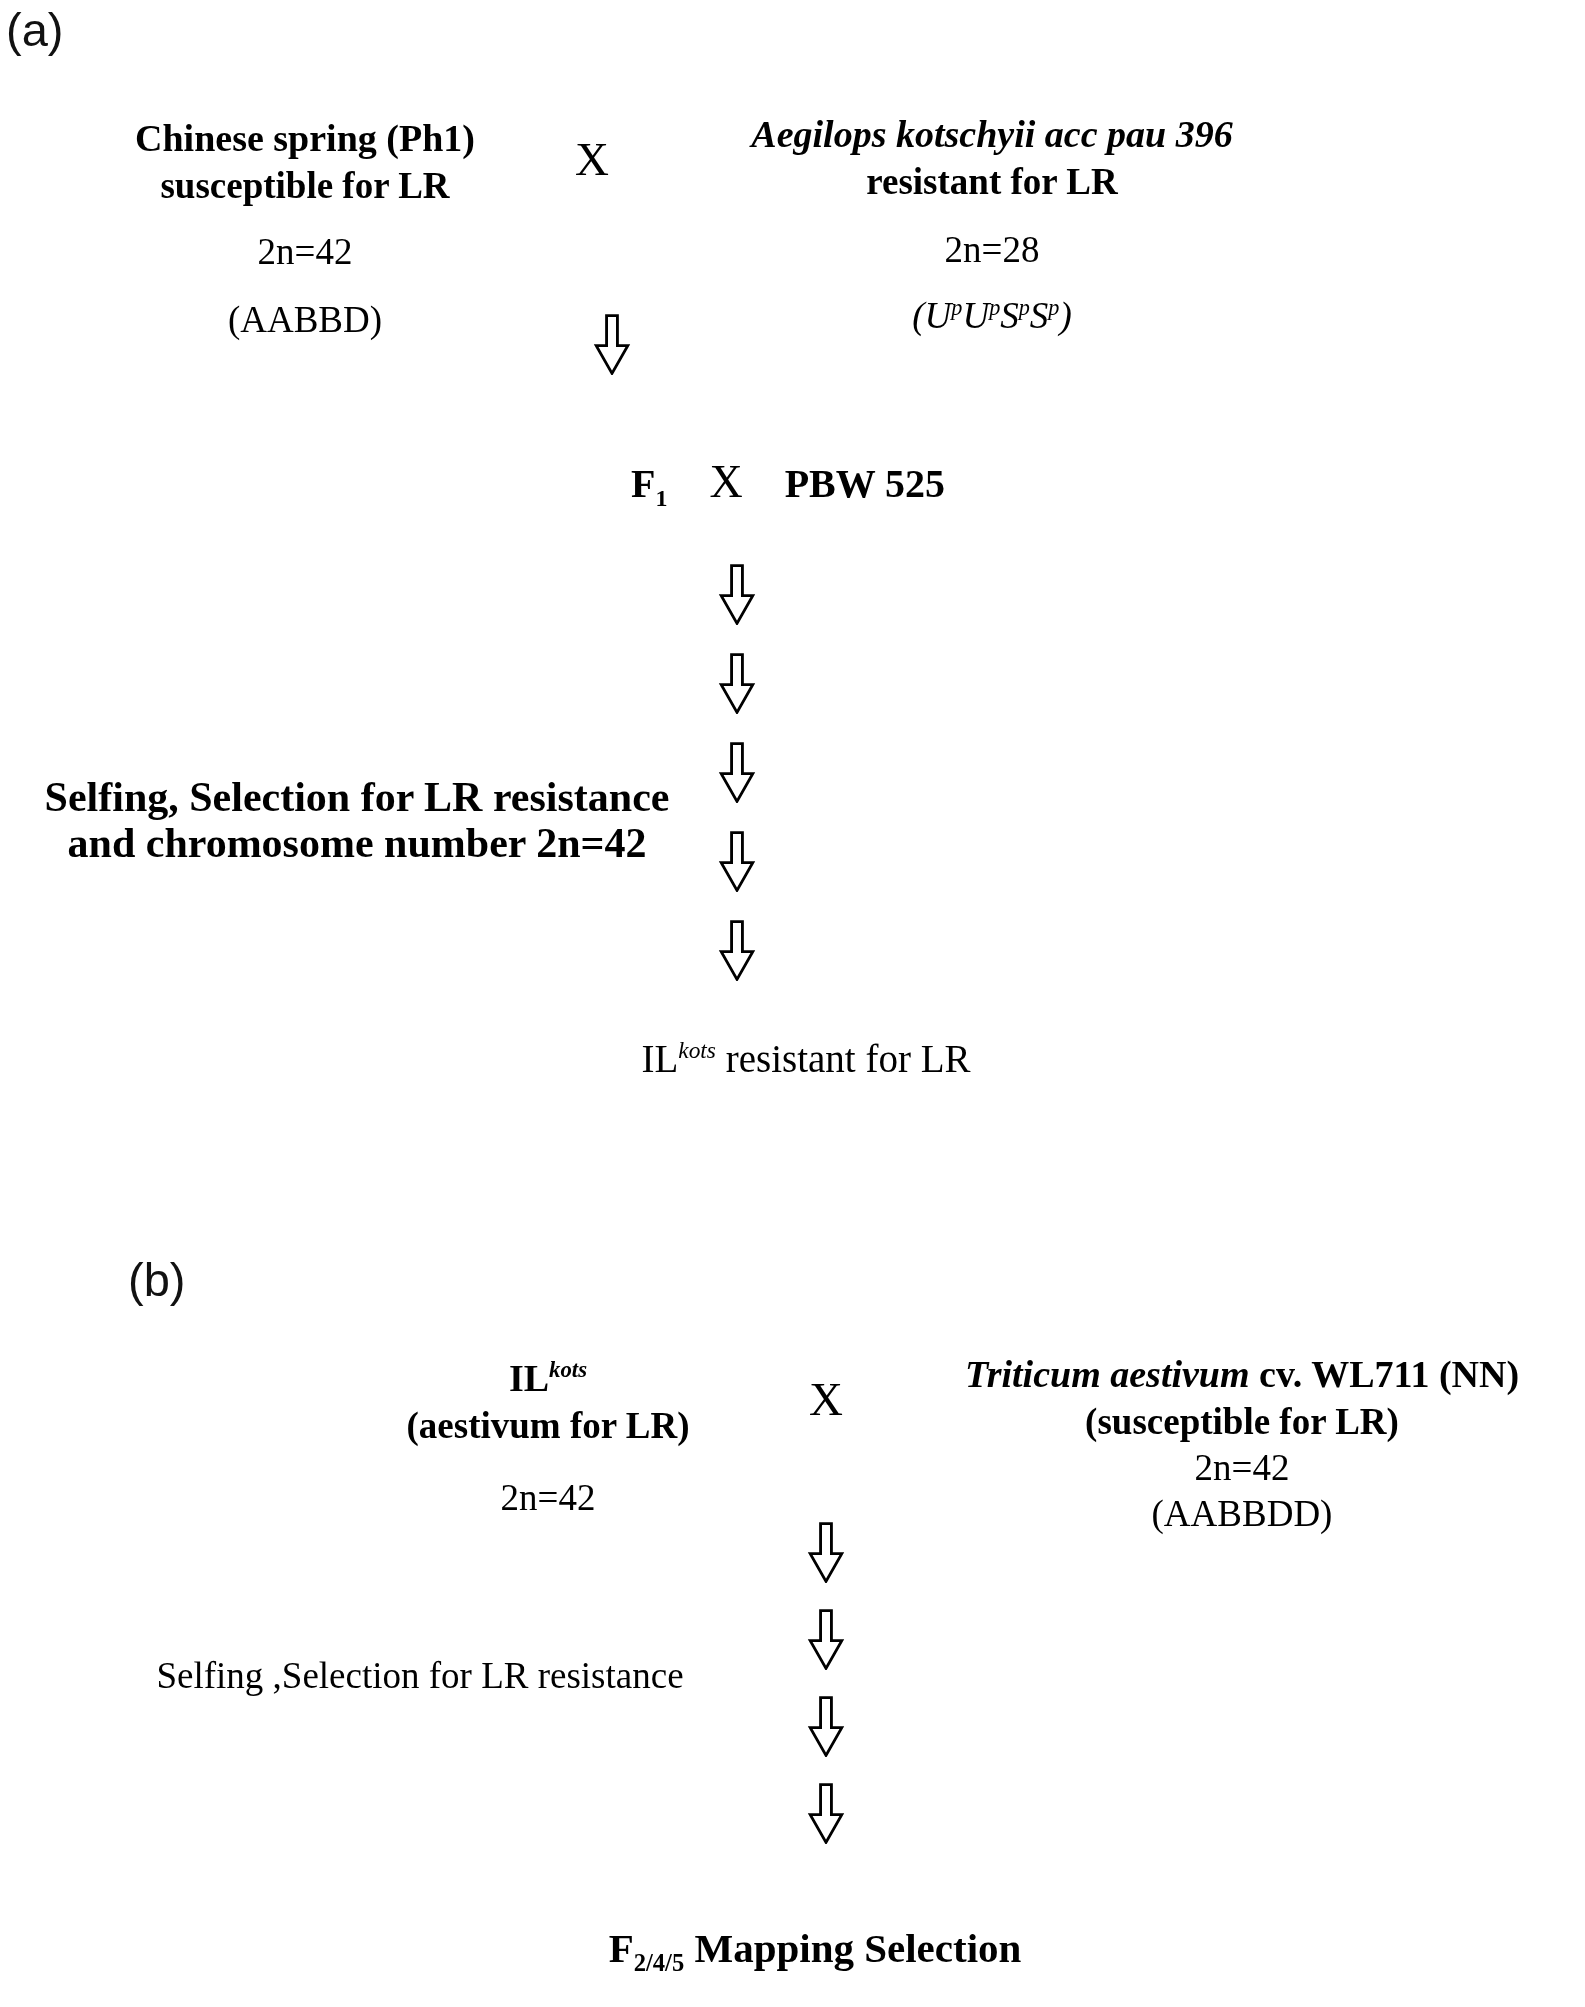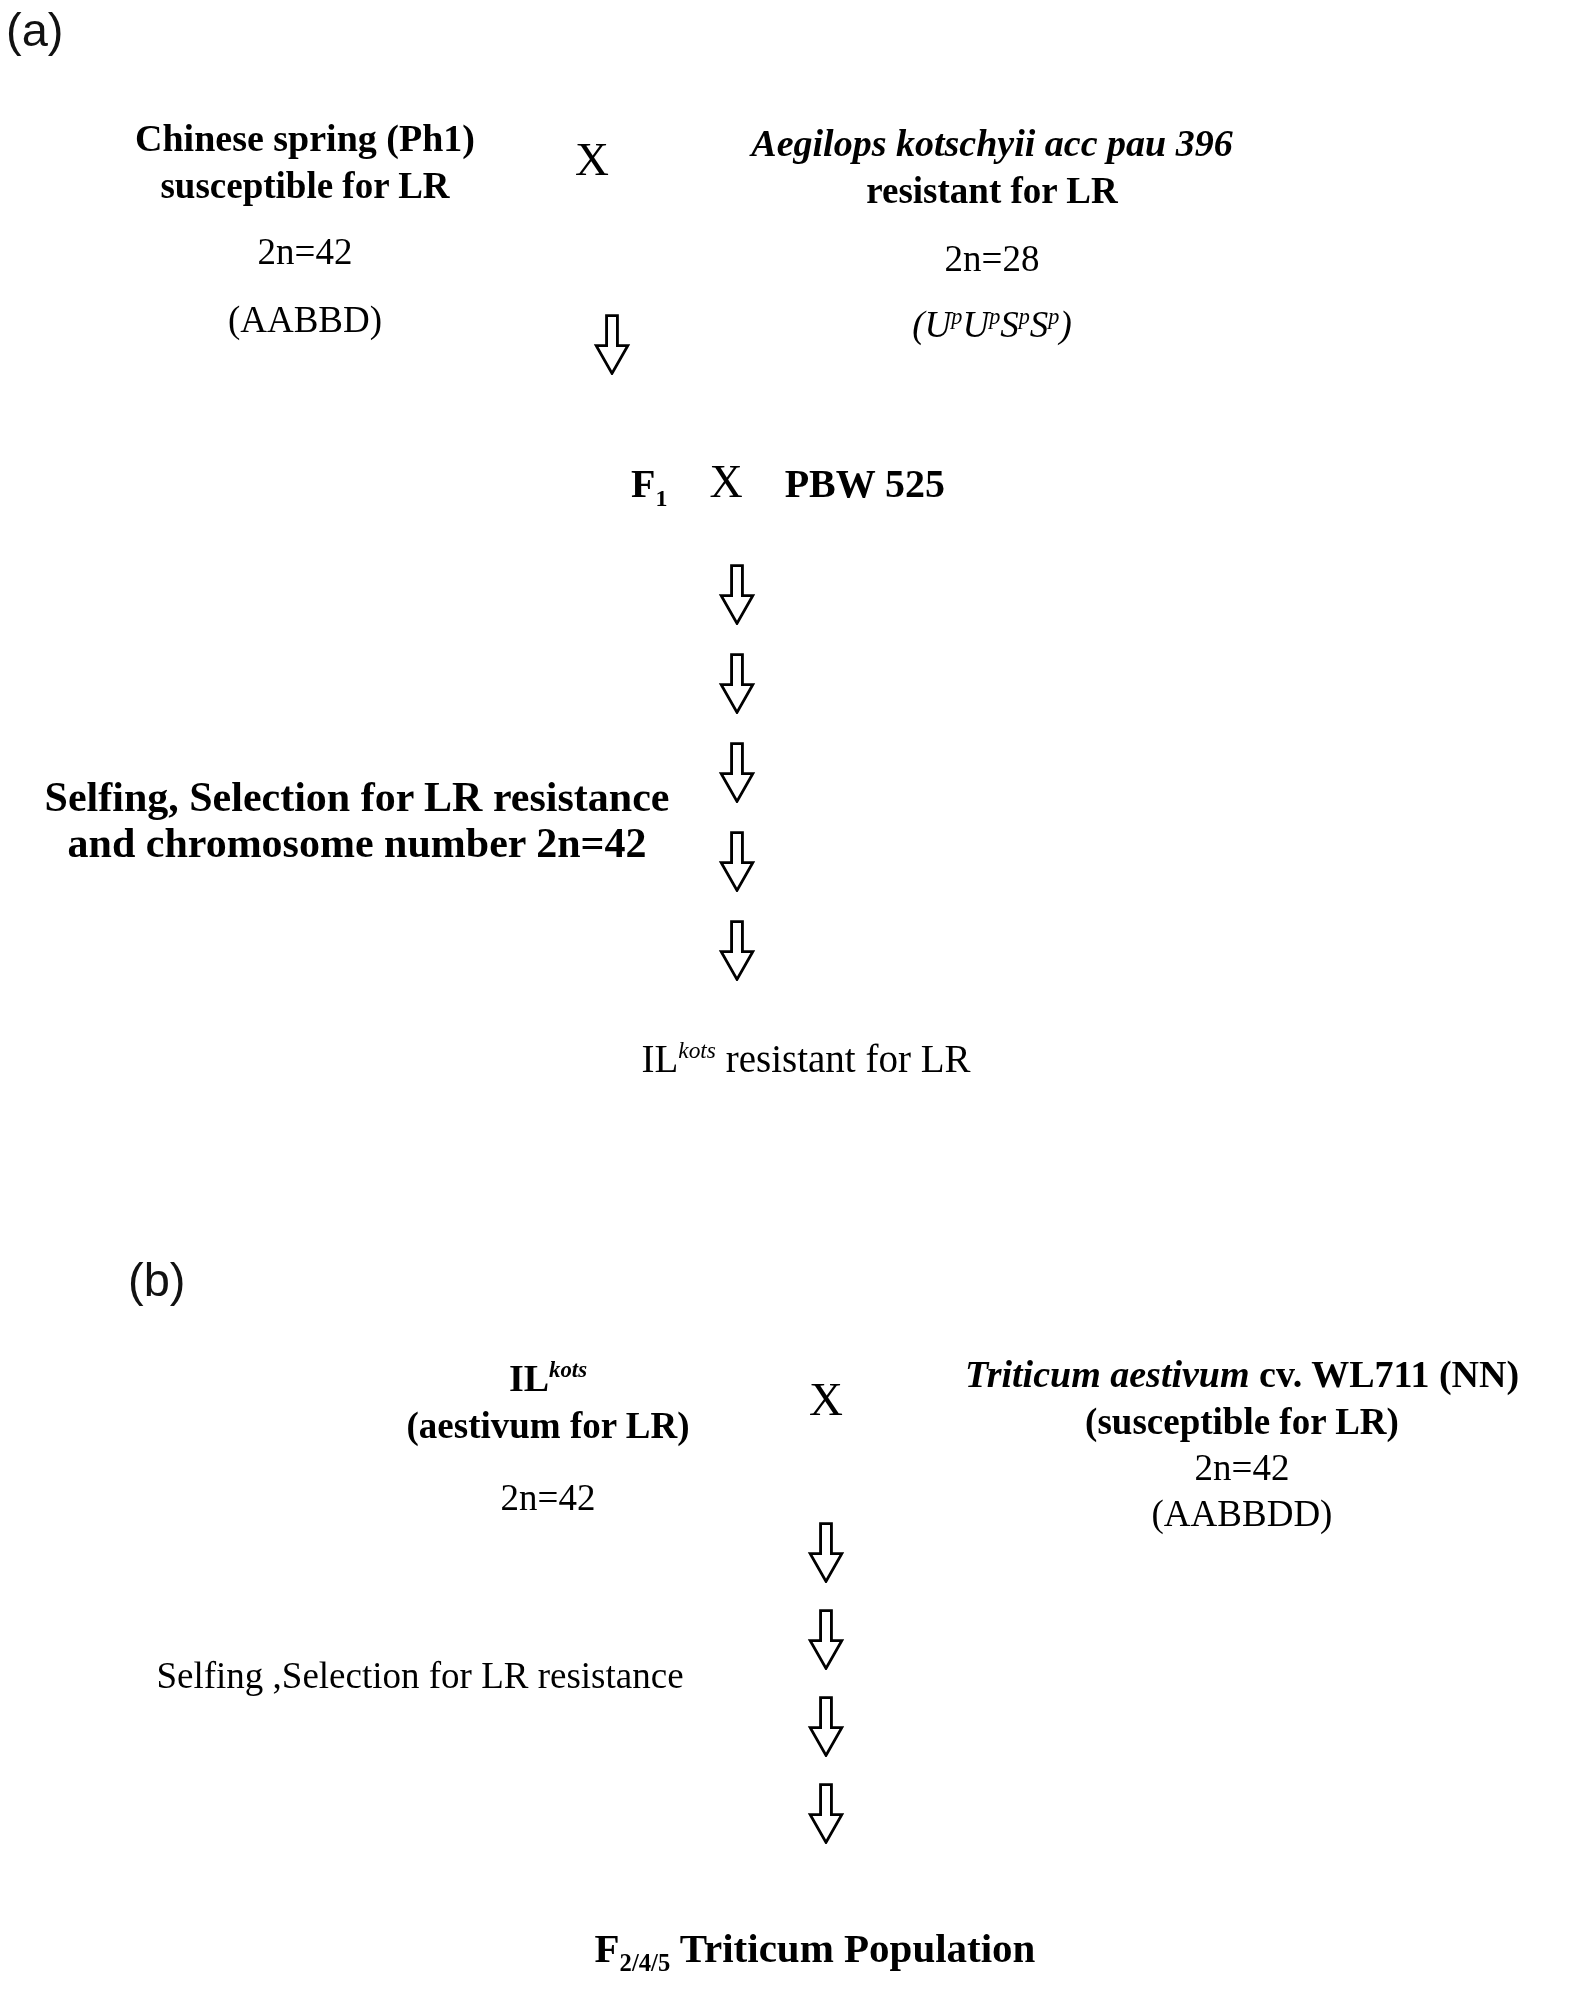--- a/index.html
+++ b/index.html
@@ -7,21 +7,21 @@
     position: relative;
     width: 1585px;
     height: 2007px;
     background: #ffffff;
     color: #000000;
     font-family: "Liberation Serif", serif;
     overflow: hidden;
   }
   .abs { position: absolute; }
   .cx { transform: translateX(-50%); text-align: center; }
-  .italic { font-style: italic; margin-top: 9px; }
+  .italic { font-style: italic; }
   .nowrap { white-space: nowrap; }
 
   .panel-label {
     font-family: "Liberation Sans", "DejaVu Sans", sans-serif;
     font-size: 47px;
     color: #111111;
   }
 
   .parent-name  { font-size: 38px; font-weight: bold; line-height: 48px; }
   .parent-trait { font-size: 37px; font-weight: bold; line-height: 47px; }
@@ -158,15 +158,15 @@
       <svg class="down-arrow" viewBox="0 0 34 56" width="37" height="61">
         <path d="M12 1.5 H22 V29 H31.5 L17 54.5 L2.5 29 H12 Z" fill="#ffffff" stroke="#000000" stroke-width="2.6" stroke-linejoin="miter"></path>
       </svg>
       <svg class="down-arrow" viewBox="0 0 34 56" width="37" height="61">
         <path d="M12 1.5 H22 V29 H31.5 L17 54.5 L2.5 29 H12 Z" fill="#ffffff" stroke="#000000" stroke-width="2.6" stroke-linejoin="miter"></path>
       </svg>
     </div>
 
   <div class="abs cx nowrap" id="selfing-b">Selfing ,Selection for LR resistance</div>
 
-  <div class="abs cx nowrap" id="result-b"><span>F</span><sub>2/4/5</sub><span> Triticum Population</span></div>
+  <div class="abs cx nowrap" id="result-b"><span>F</span><sub>2/4/5</sub><span> Mapping Selection</span></div>
 
 </div>
 
 </body></html>

